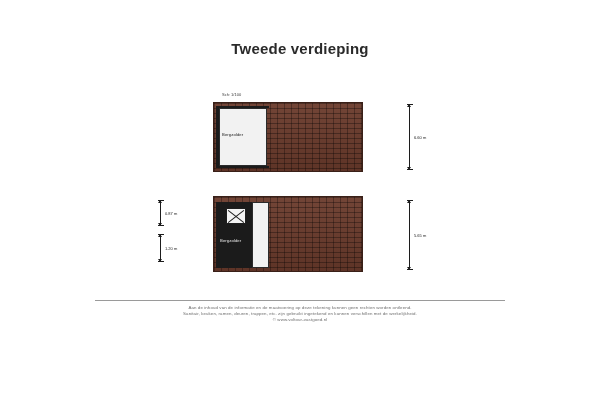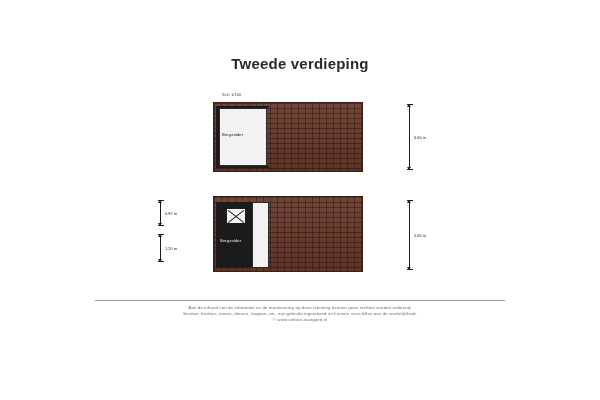--- a/index.html
+++ b/index.html
@@ -22,21 +22,20 @@
   .title {
     position: absolute;
     top: 40px;
     left: 0;
     width: 600px;
     text-align: center;
     font-size: 15px;
     font-weight: bold;
     letter-spacing: 0.2px;
     color: #2a2a2a;
-    margin-top: 15px;
   }
 
   
   .plan {
     position: absolute;
   }
   .roof {
     position: absolute;
     background-color: #6b3b2c;
     background-image:

